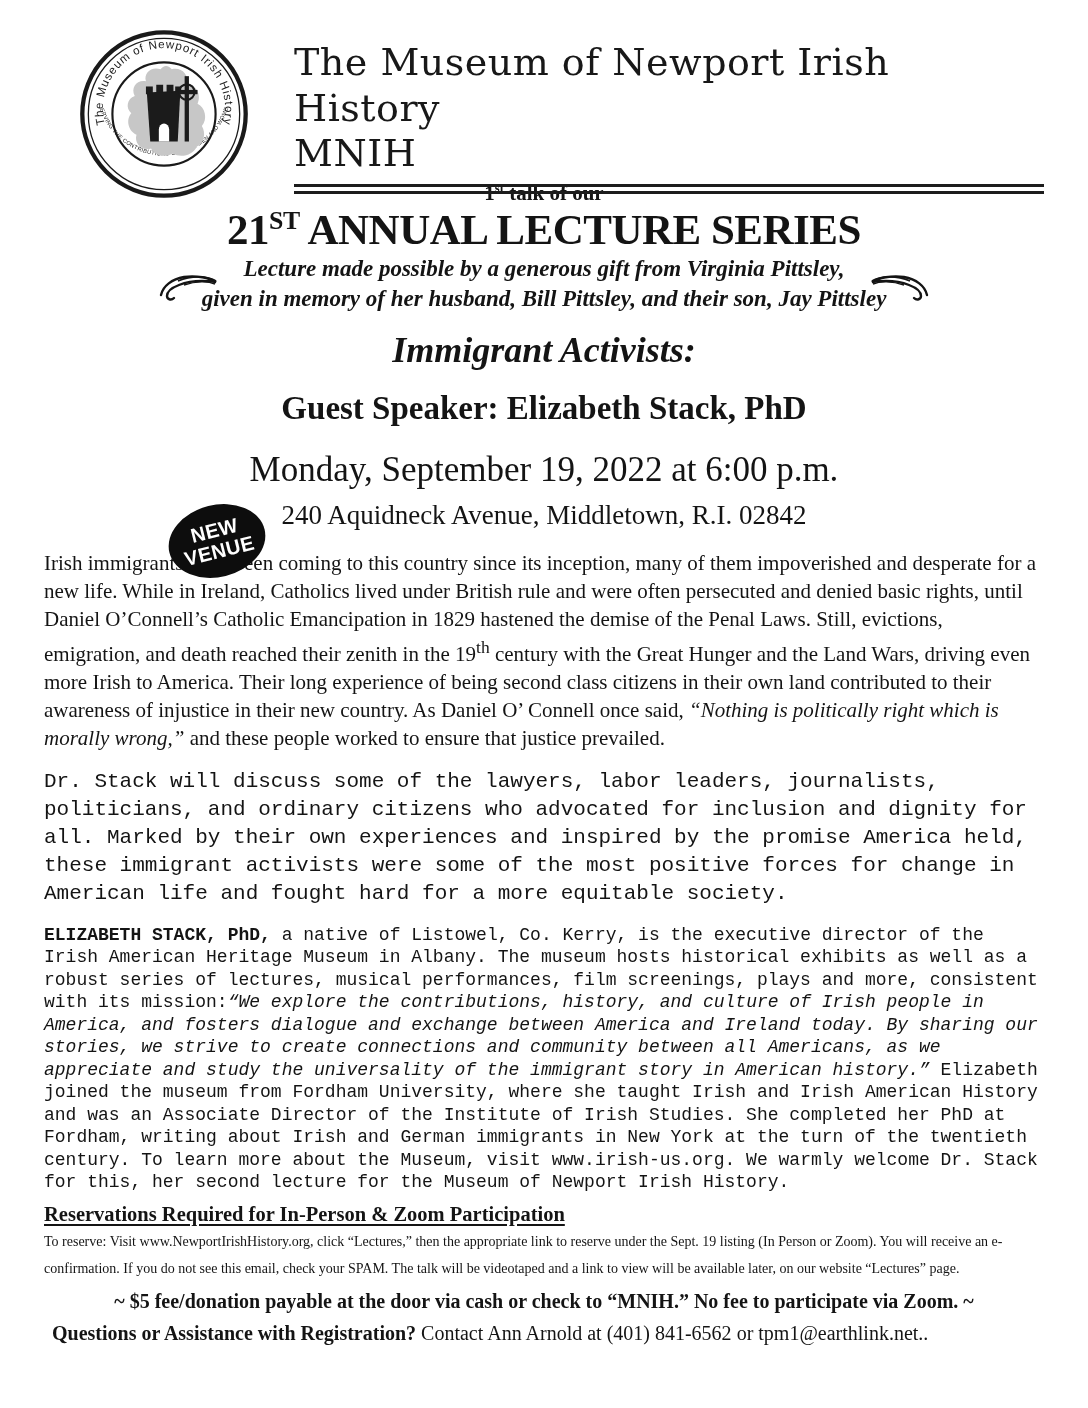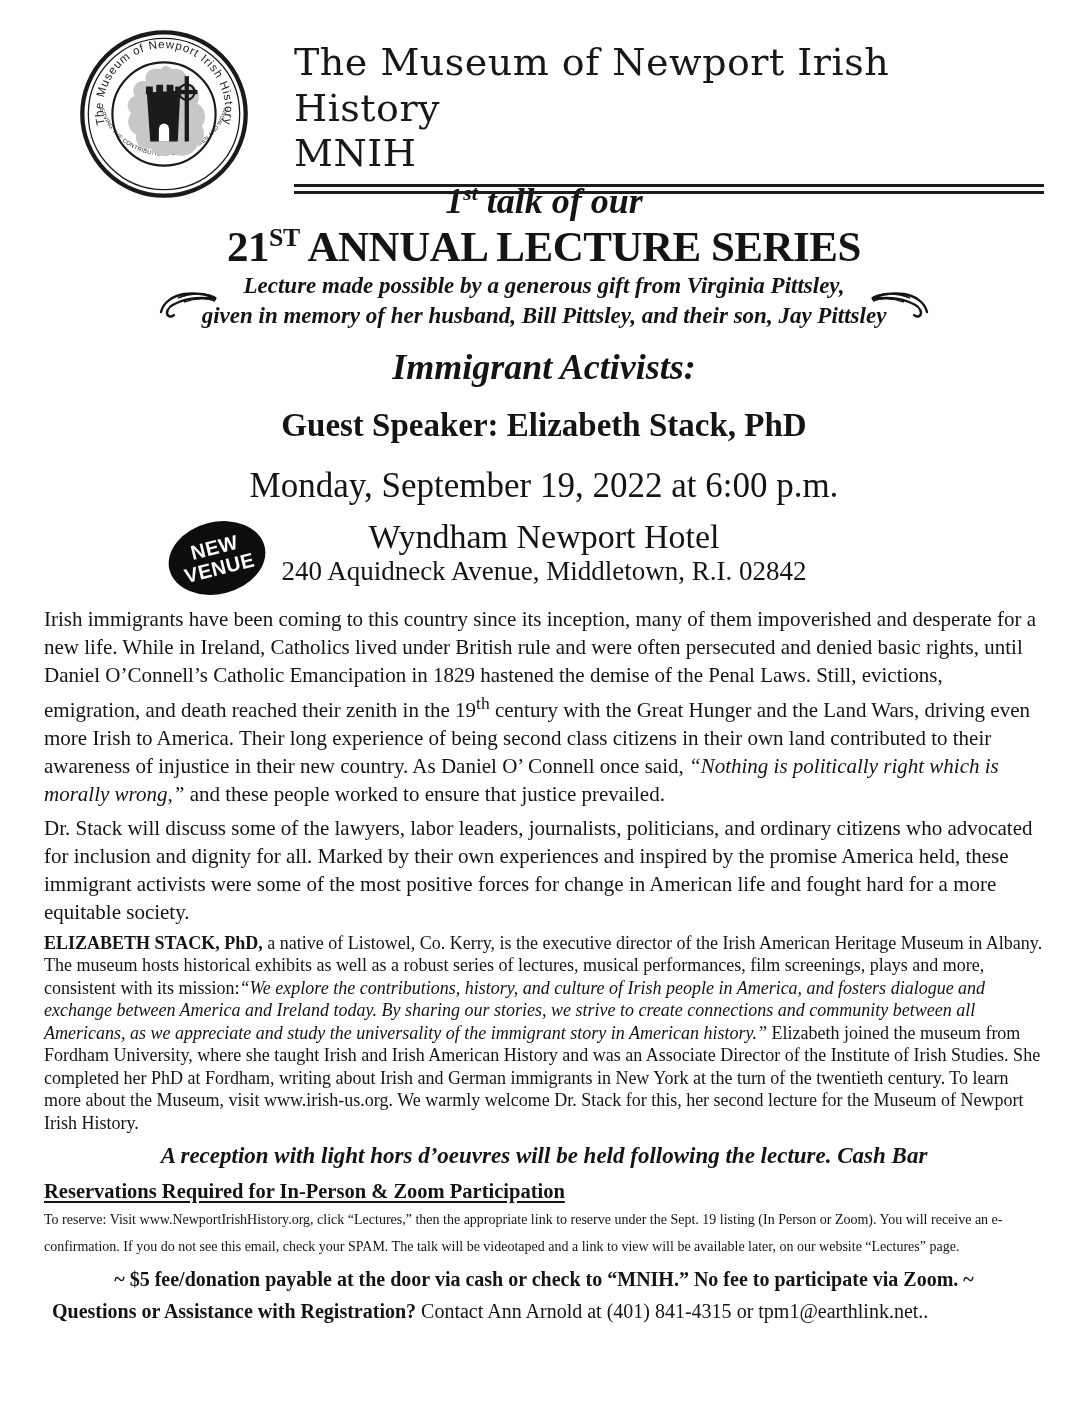--- a/index.html
+++ b/index.html
@@ -14,21 +14,21 @@
   .logo{position:absolute;left:30px;top:2px;}
   .masthead-text{margin-left:250px;padding-top:14px;}
   .masthead-title,.masthead-abbr{
     font-family:"DejaVu Serif",serif;font-size:38px;line-height:1.2;
     letter-spacing:0.5px;color:#181818;
   }
   .title-rule{margin-top:7px;height:4px;border-top:3px solid #1c1c1c;border-bottom:3px solid #1c1c1c;}
 
   
   .center{text-align:center;}
-  .pretitle{font-size:36px;font-weight:bold;font-style:italic;line-height:1.1;}
+  .pretitle{font-size:21px;font-weight:bold;line-height:1.1;}
   .series-title{margin:2px 0 0 0;font-size:43px;font-weight:bold;line-height:1.05;letter-spacing:-0.5px;}
   .series-title sup,.pretitle sup{font-size:60%;vertical-align:super;line-height:0;}
   .gift{position:relative;margin-top:2px;font-size:23px;font-weight:bold;font-style:italic;line-height:1.3;}
   .flourish{position:absolute;top:16px;}
   .flourish.left{left:112px;}
   .flourish.right{right:112px;transform:scaleX(-1);}
 
   .event-title{margin-top:16px;font-size:36px;font-weight:bold;font-style:italic;line-height:1.12;}
   .speaker{margin-top:20px;font-size:33px;font-weight:bold;line-height:1.1;}
   .datetime{margin-top:24px;font-size:35px;line-height:1.1;}
@@ -41,21 +41,21 @@
     font-family:"Liberation Sans",sans-serif;font-weight:bold;font-size:20px;line-height:1.05;
     letter-spacing:0.5px;
   }
   .venue-name{font-size:34px;line-height:1.1;}
   .venue-address{font-size:27px;line-height:1.1;margin-top:2px;}
   .stream{margin-top:7px;font-size:35px;line-height:1.1;}
 
   
   .body-copy{margin-top:18px;}
   .para{font-size:21px;line-height:28px;margin:0;}
-  .para + .para{margin-top:6px;}
+  .para + .para{margin-top:16px;font-family:Liberation Mono, monospace;}
   .bio{font-size:18px;line-height:22.5px;}
   .q{font-style:italic;}
   .lead-bold{font-weight:bold;}
   .inline-link{color:inherit;text-decoration:none;}
 
   .reception{margin:8px 0 0 0;text-align:center;font-size:23px;font-weight:bold;font-style:italic;line-height:1.25;}
 
   .reservations{margin-top:8px;}
   .res-heading{
     font-size:20.5px;font-weight:bold;line-height:1.2;
@@ -126,33 +126,31 @@
     <div class="event-title">
       <div>Immigrant Activists:</div>
     </div>
     <div class="speaker">Guest Speaker: Elizabeth Stack, PhD</div>
     <div class="datetime">Monday, September 19, 2022 at 6:00 p.m.</div>
     <div class="venue">
       <div class="badge">
         <span>NEW</span>
         <span>VENUE</span>
       </div>
-      <div class="venue-name">Wyndham Newport Hotel</div>
       <div class="venue-address">240 Aquidneck Avenue, Middletown, R.I. 02842</div>
     </div>
   </section>
 
   <main class="body-copy">
     <p class="para"><span>Irish immigrants have been coming to this country since its inception, many of them impoverished and desperate for a new life. While in Ireland, Catholics lived under British rule and were often persecuted and denied basic rights, until Daniel O’Connell’s Catholic Emancipation in 1829 hastened the demise of the Penal Laws. Still, evictions, emigration, and death reached their zenith in the 19</span><sup>th</sup><span> century with the Great Hunger and the Land Wars, driving even more Irish to America. Their long experience of being second class citizens in their own land contributed to their awareness of injustice in their new country. As Daniel O’ Connell once said, </span><span class="q">“Nothing is politically right which is morally wrong,”</span><span> and these people worked to ensure that justice prevailed.</span></p>
     <p class="para">Dr. Stack will discuss some of the lawyers, labor leaders, journalists, politicians, and ordinary citizens who advocated for inclusion and dignity for all. Marked by their own experiences and inspired by the promise America held, these immigrant activists were some of the most positive forces for change in American life and fought hard for a more equitable society.</p>
     <p class="para bio"><span class="lead-bold">ELIZABETH STACK, PhD,</span><span> a native of Listowel, Co. Kerry, is the executive director of the Irish American Heritage Museum in Albany. The museum hosts historical exhibits as well as a robust series of lectures, musical performances, film screenings, plays and more, consistent with its mission:</span><span class="q">“We explore the contributions, history, and culture of Irish people in America, and fosters dialogue and exchange between America and Ireland today. By sharing our stories, we strive to create connections and community between all Americans, as we appreciate and study the universality of the immigrant story in American history.”</span><span> Elizabeth joined the museum from Fordham University, where she taught Irish and Irish American History and was an Associate Director of the Institute of Irish Studies. She completed her PhD at Fordham, writing about Irish and German immigrants in New York at the turn of the twentieth century. To learn more about the Museum, visit </span><span class="inline-link">www.irish-us.org</span><span>.  We warmly welcome Dr. Stack for this, her second lecture for the Museum of Newport Irish History.</span></p>
   </main>
 
-  <p class="reception">A reception with light hors d’oeuvres will be held following the lecture. Cash Bar</p>
 
   <section class="reservations">
     <span class="res-heading">Reservations Required for In-Person &amp; Zoom Participation</span>
     <p class="res-body"><span>To reserve: Visit </span><span class="inline-link">www.NewportIrishHistory.org</span><span>, click “Lectures,” then the appropriate link to reserve under the Sept. 19 listing (In Person or Zoom). You will receive an e-confirmation. If you do not see this email, check your SPAM. The talk will be videotaped and a link to view will be available later, on our website “Lectures” page.</span></p>
     <p class="fee">~ $5 fee/donation payable at the door via cash or check to “MNIH.”  No fee to participate via Zoom. ~</p>
-    <p class="questions"><span class="lead-bold">Questions or Assistance with Registration?</span><span>  Contact Ann Arnold at </span><span class="inline-link">(401) 841-4315</span><span> or </span><span class="inline-link">tpm1@earthlink.net</span><span>..</span></p>
+    <p class="questions"><span class="lead-bold">Questions or Assistance with Registration?</span><span>  Contact Ann Arnold at </span><span class="inline-link">(401) 841-6562</span><span> or </span><span class="inline-link">tpm1@earthlink.net</span><span>..</span></p>
   </section>
 
 </div>
 
 </body></html>

